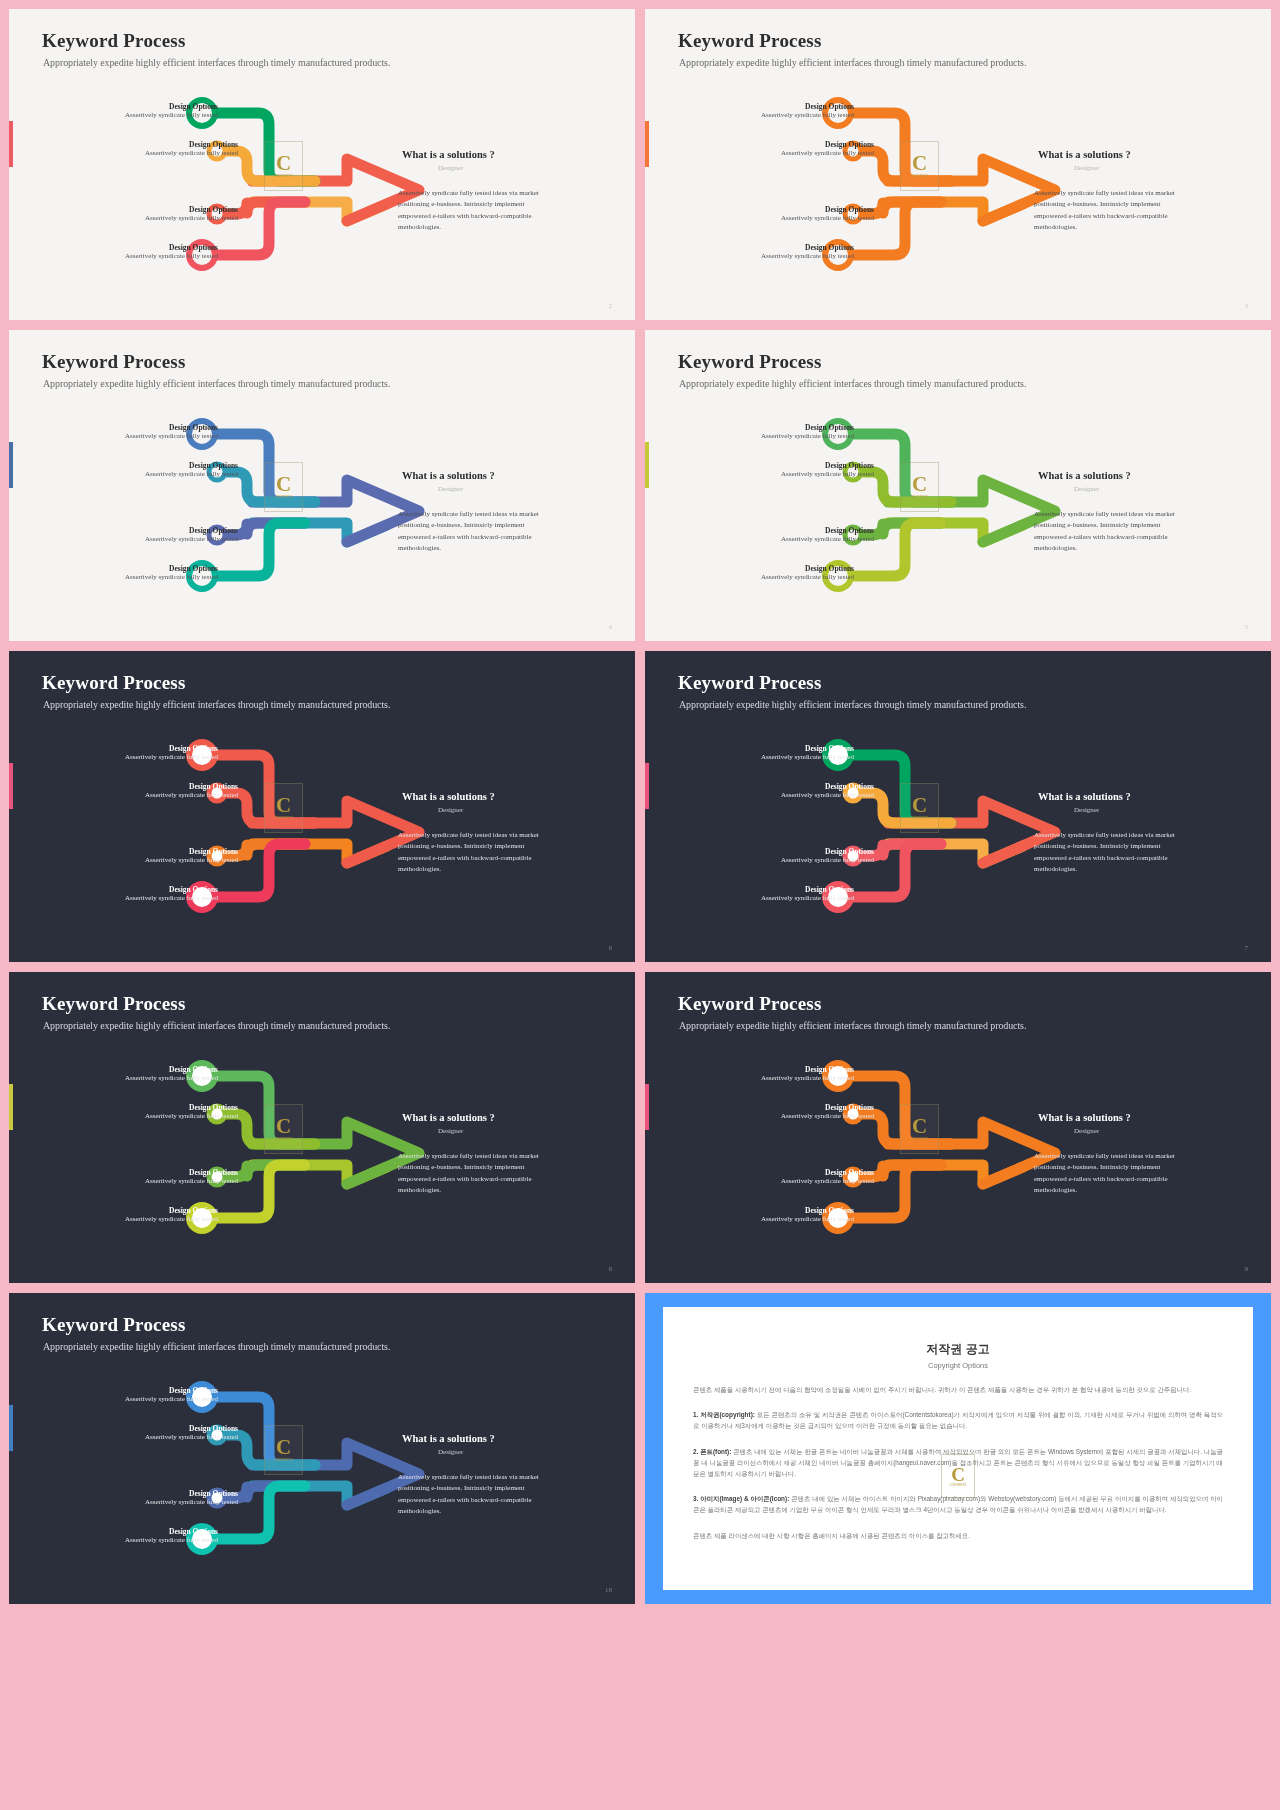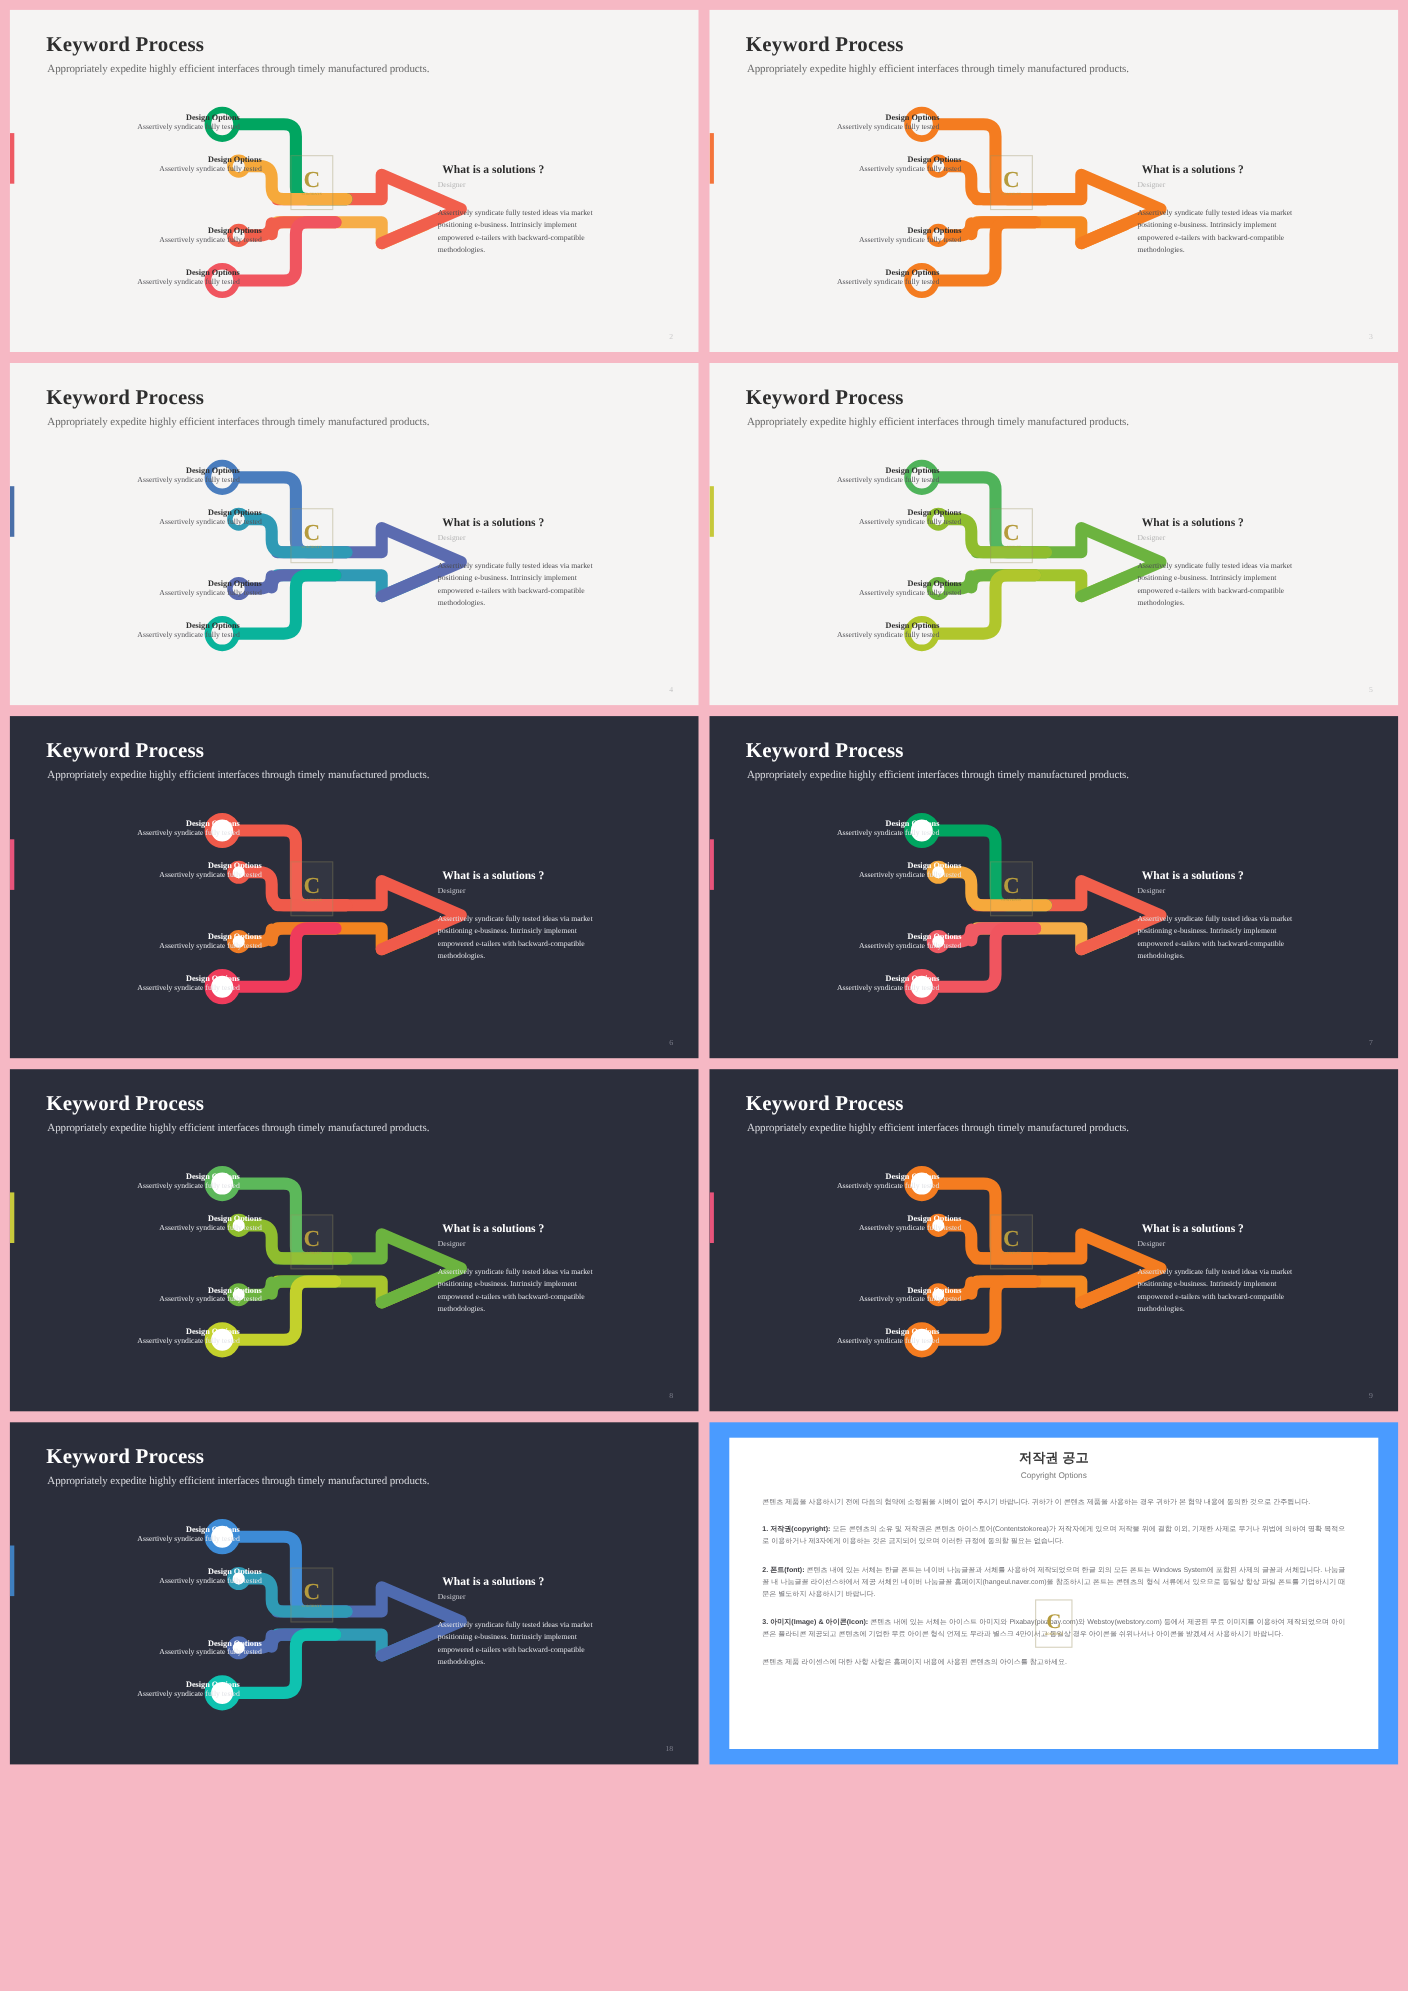--- a/index.html
+++ b/index.html
@@ -47,21 +47,21 @@
   
   .lab { position:absolute; text-align:right; }
   .lab .t { font-size:7.5px; font-weight:bold; color:#2e2e2e; line-height:1.25; }
   .lab .d { font-size:7px; color:#55555a; line-height:1.3; white-space:nowrap;margin-left:40px;}
   .slide.dark .lab .t { color:#ffffff; }
   .slide.dark .lab .d { color:#e3e4e8; }
 
   
   .rblock { position:absolute; left:389px; top:136px; width:145px; }
   .rblock h3 { margin:4px; font-size:10.5px; font-weight:bold; color:#2b2b2b; }
-  .rblock .role { margin-top:3px; font-size:7px; color:#b6b6b6; }
+  .rblock .role { margin-top:3px; font-size:7px; color:#b6b6b6;margin-left:40px; }
   .rblock p { margin:16px 0 0 0; font-size:7px; line-height:1.62; color:#4d4d51; }
   .slide.dark .rblock h3 { color:#ffffff; }
   .slide.dark .rblock .role { color:#c7c8cf; }
   .slide.dark .rblock p { color:#e0e1e6; }
 
   .diagram { position:absolute; left:0; top:0; width:100%; height:100%; }
 
   .wmark {
     position:absolute; width:39px; height:50px;
     border:1px solid rgba(150,140,90,.35);
@@ -69,21 +69,21 @@
     background:rgba(255,255,255,.04);
   }
   .wmark .g { font-size:21px; font-weight:bold; color:#b59b3d; line-height:.9; font-family:"Liberation Serif",serif;}
   .wmark .s { font-size:3.2px; color:#b59b3d; letter-spacing:.2px; margin-top:1px;}
 
   
   .cslide { background:#4a9bff; position:relative; overflow:hidden; }
   .cpaper {
     position:absolute; left:18px; top:14px; right:18px; bottom:14px;
     background:#ffffff;
-    padding:10px 30px;
+    padding:34px 30px;
     font-family:"Liberation Sans", sans-serif;
   }
   .cpaper .ctitle { text-align:center; font-size:12px; font-weight:bold; color:#3b3b3b; }
   .cpaper .csub { text-align:center; font-size:7.5px; color:#7a7a7a; margin-top:3px; }
   .cpaper .cpara { font-size:6.4px; line-height:1.75; color:#6d6d72; margin-top:14px; text-align:justify; }
   .cpaper .cpara b { color:#3f3f44; }
   .cpaper .cmark {
     position:absolute; left:50%; top:52%; transform:translateX(-50%);
     width:34px; height:44px; border:1px solid rgba(150,140,90,.4);
     display:flex; flex-direction:column; align-items:center; justify-content:center;

